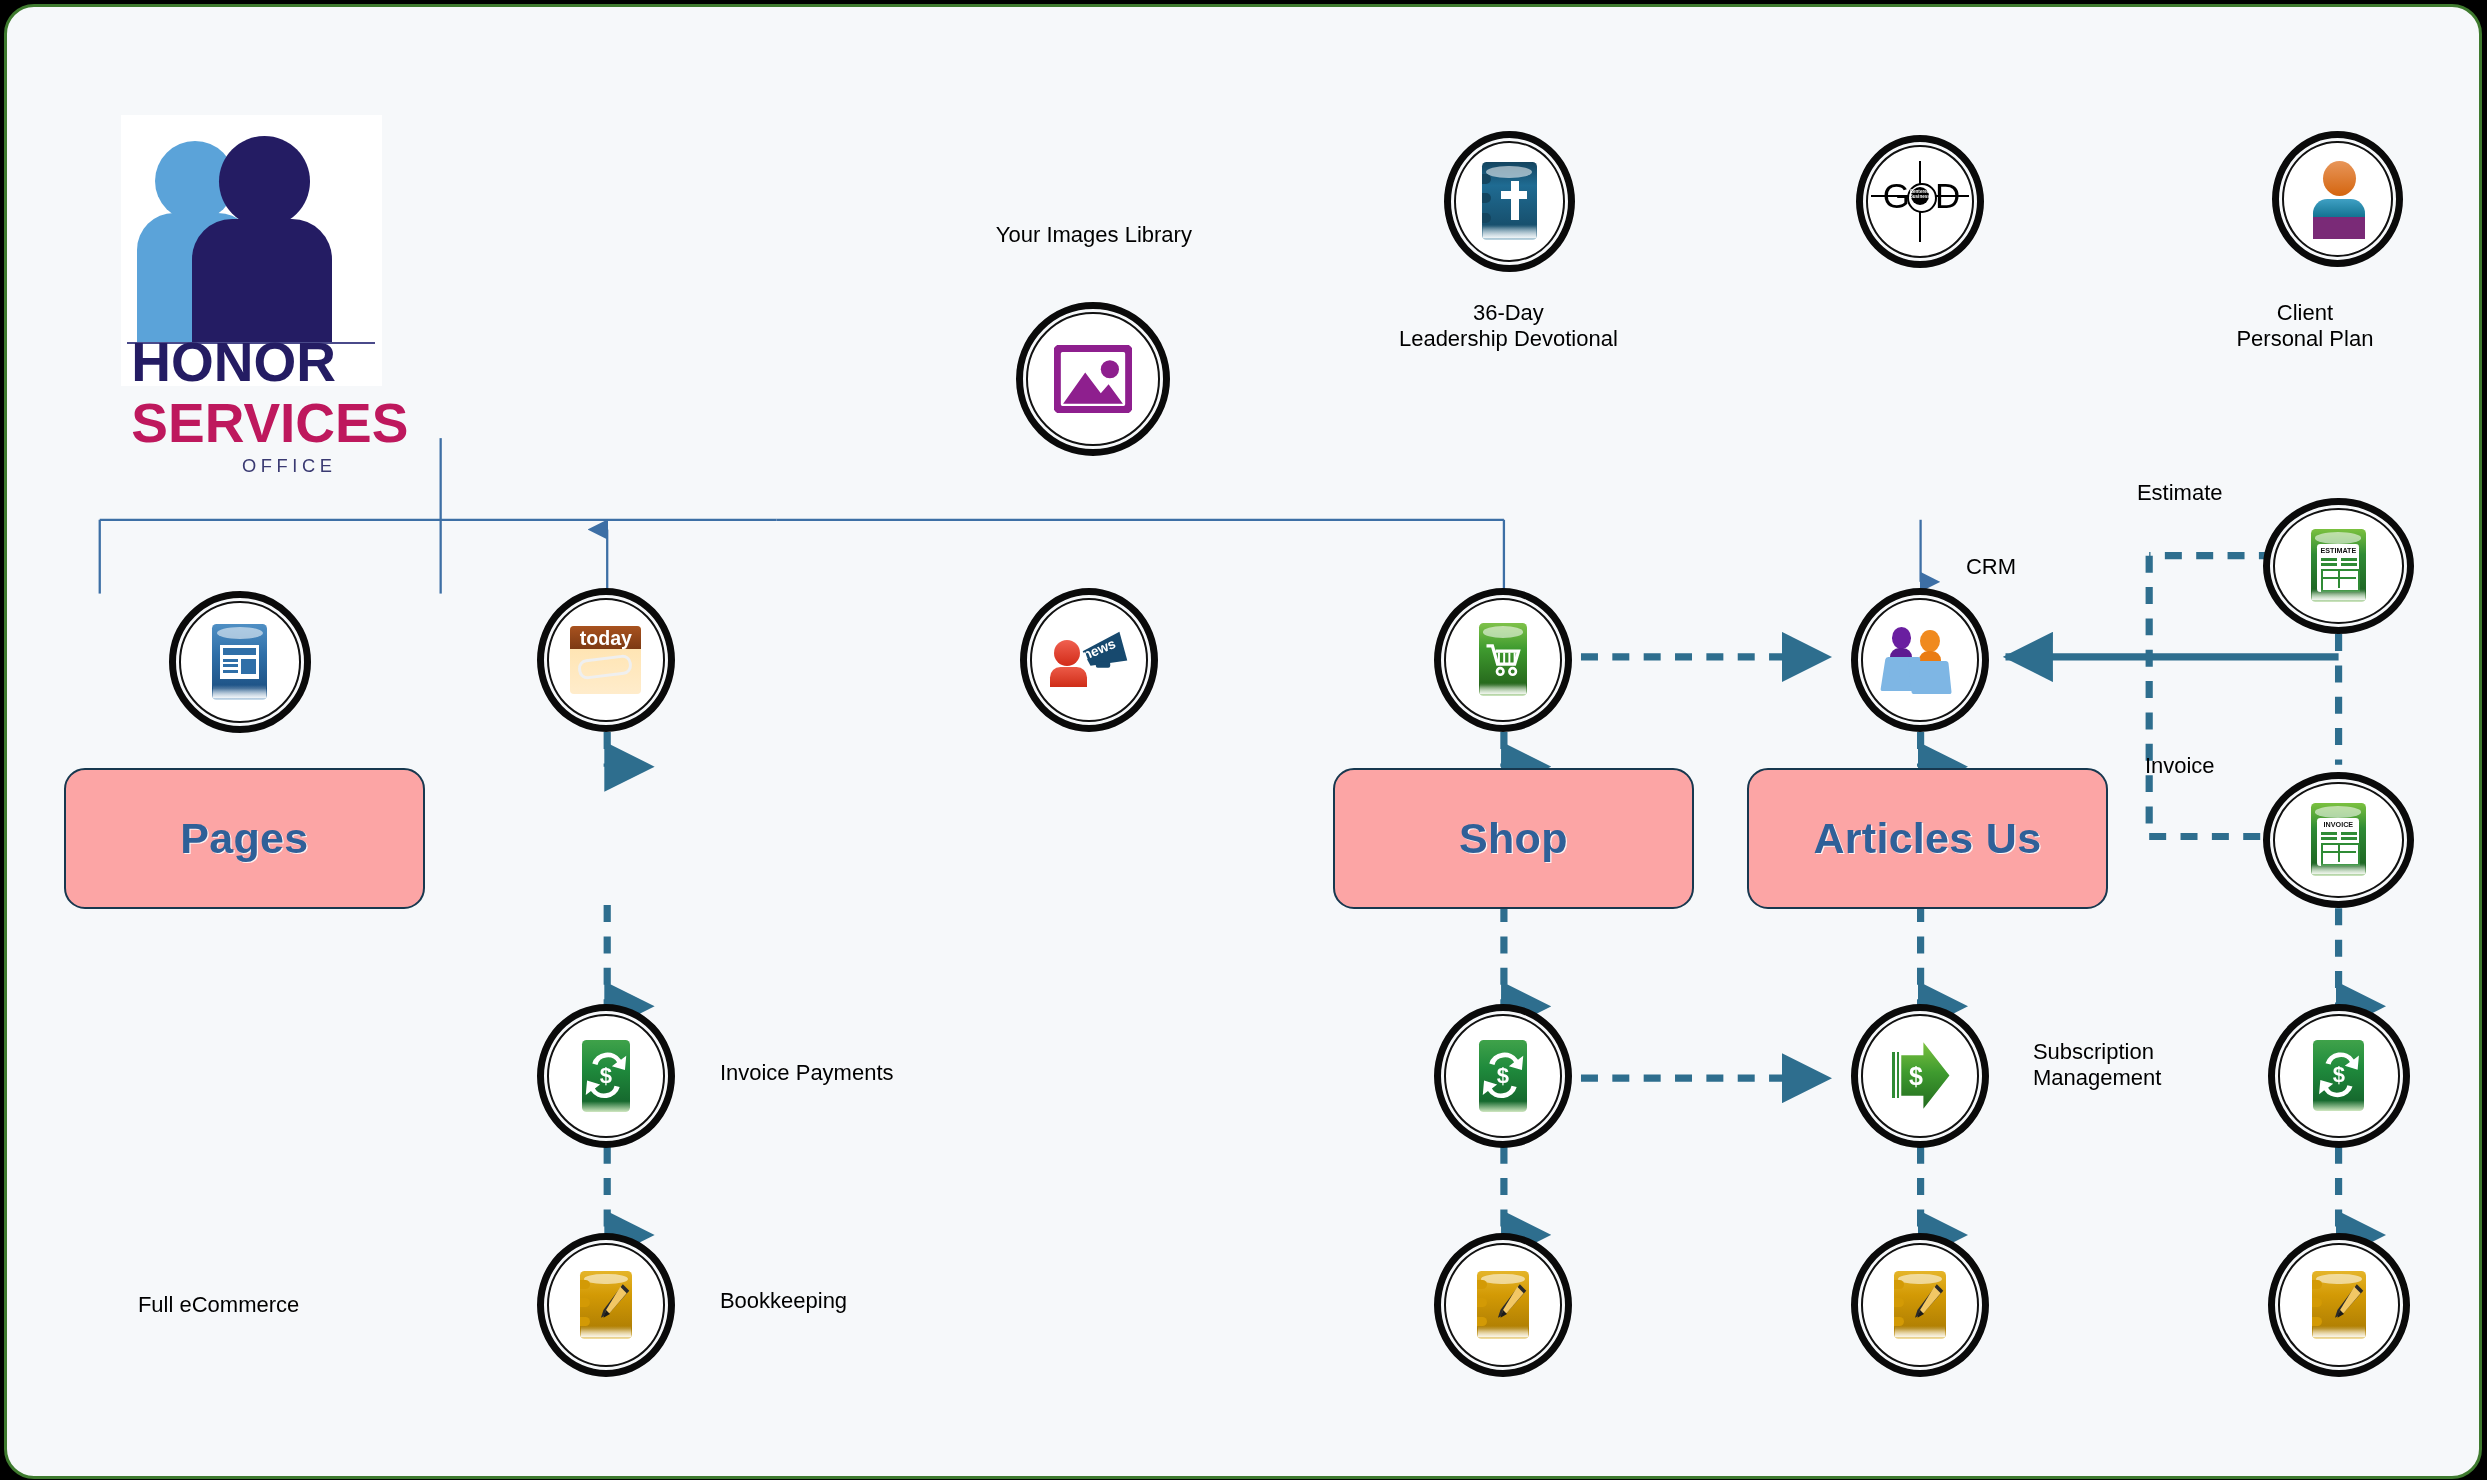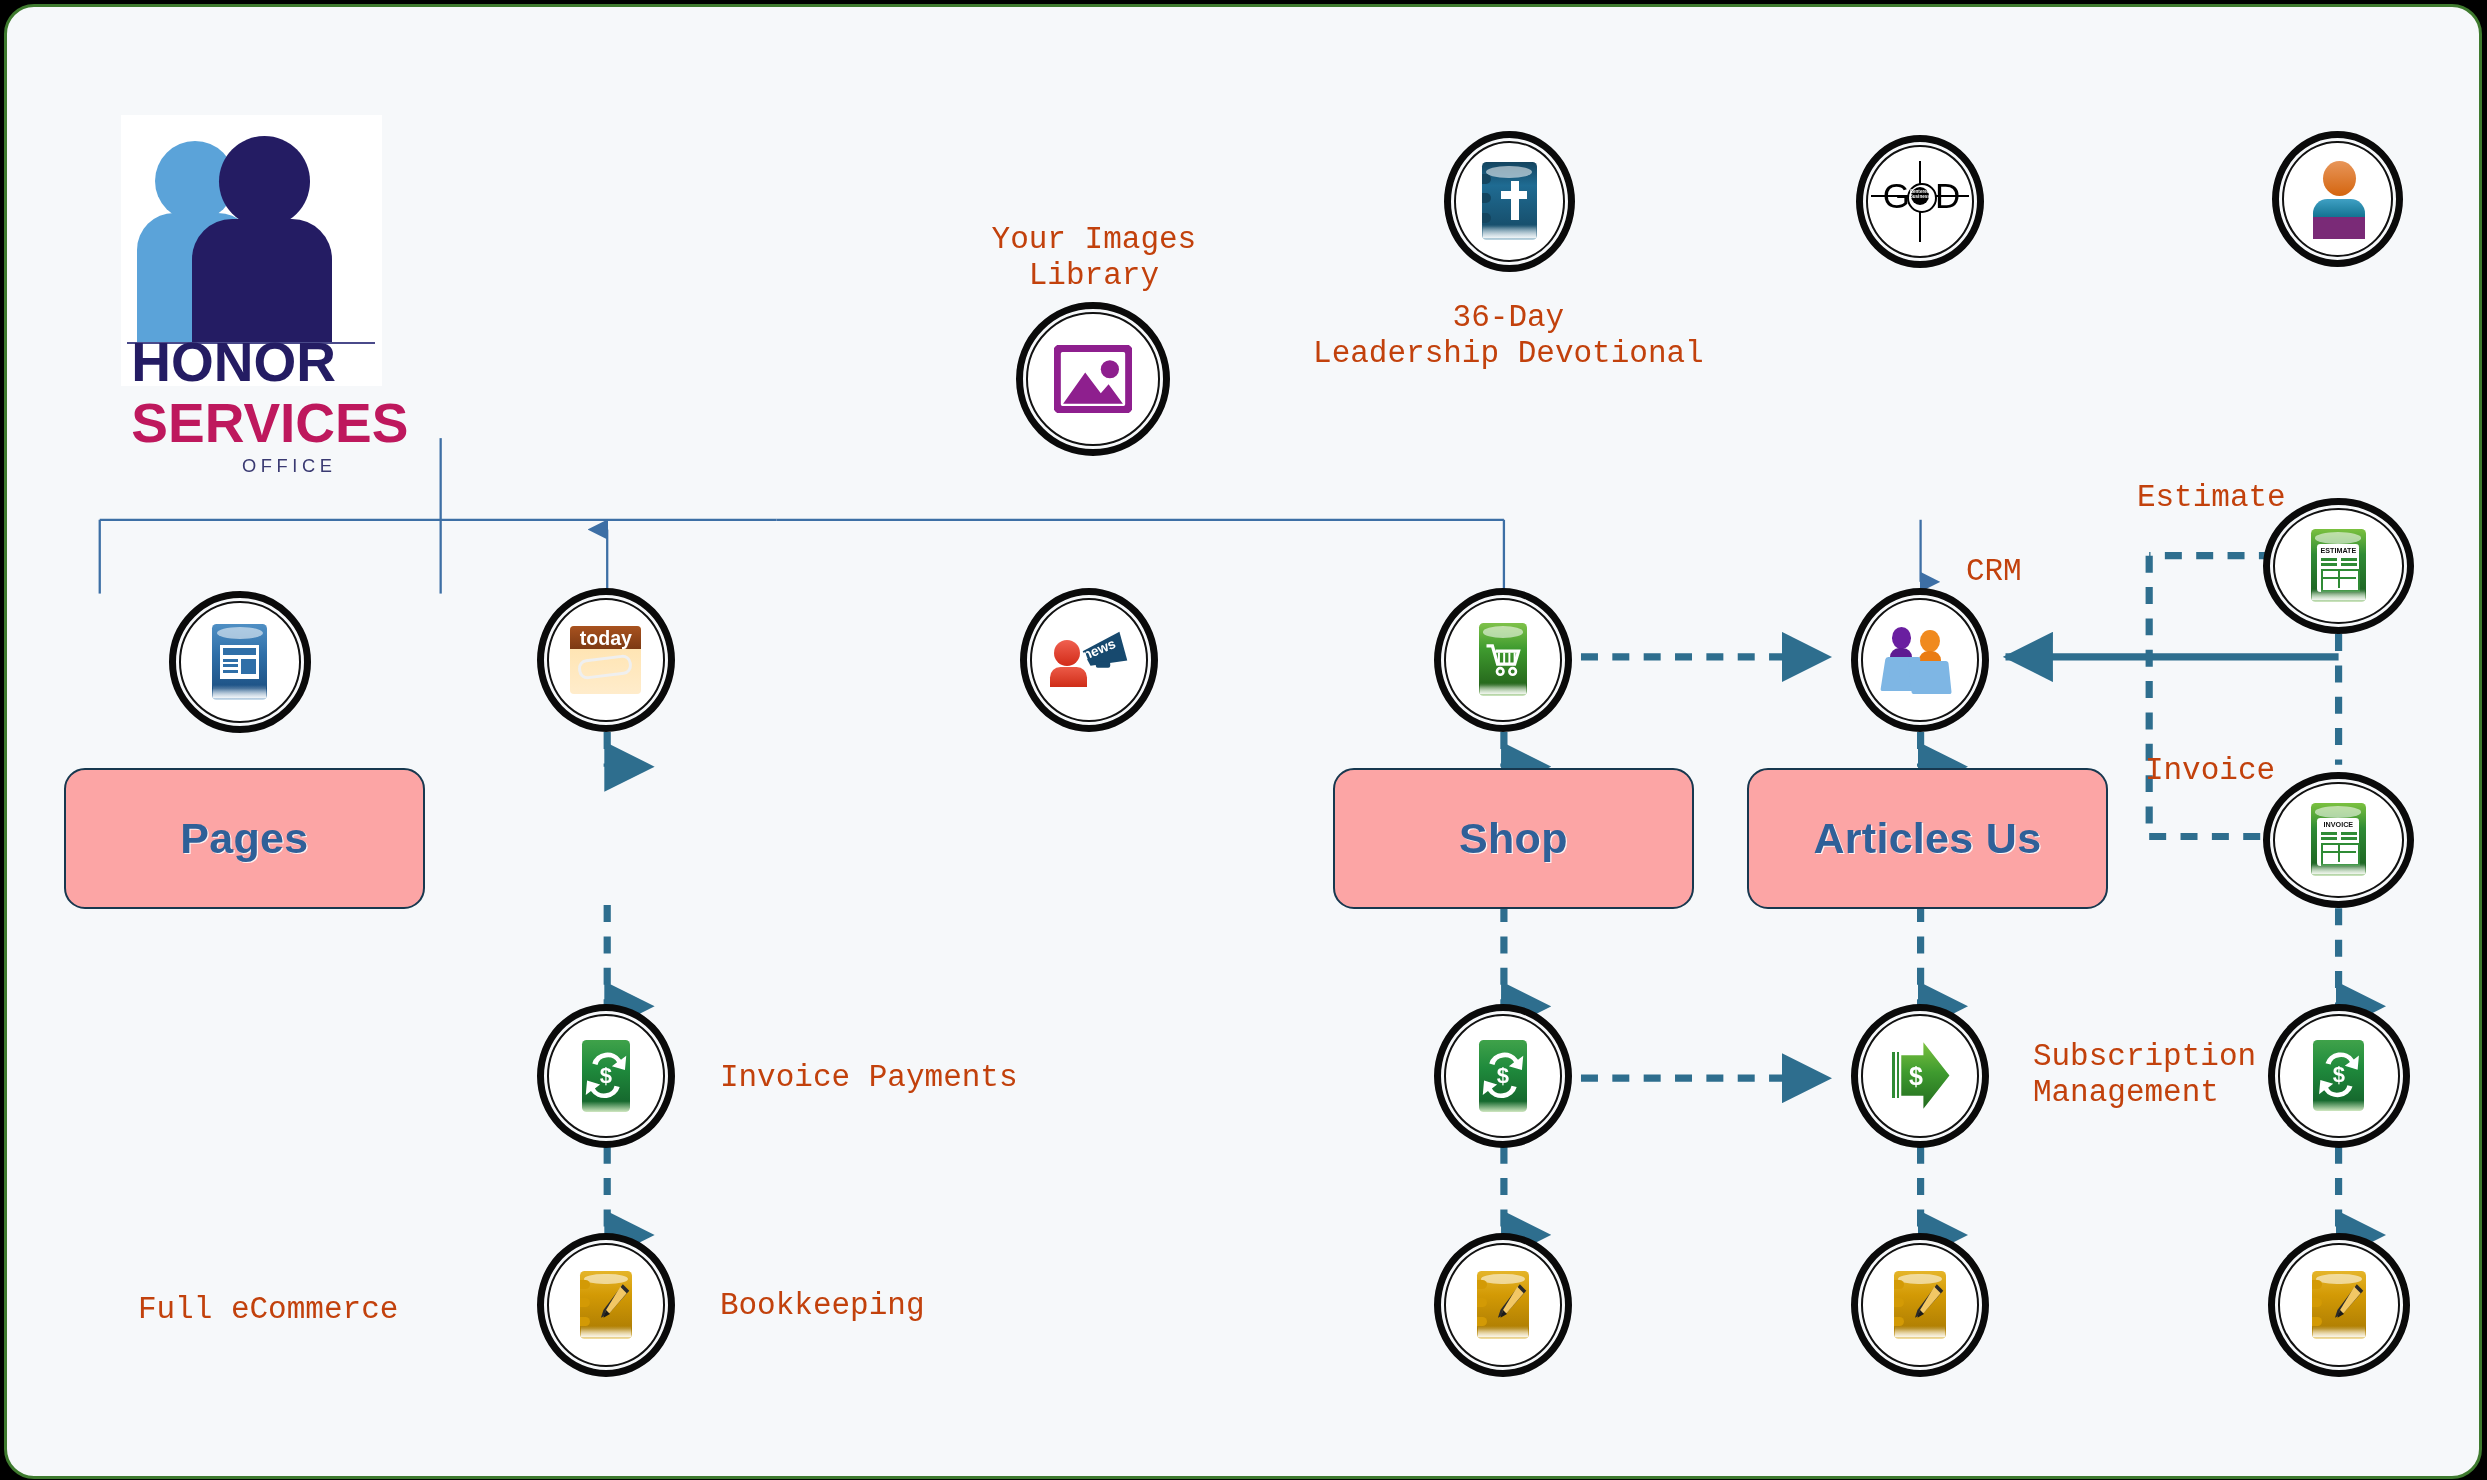--- a/index.html
+++ b/index.html
@@ -10,22 +10,22 @@
 
   .node{position:absolute;display:flex;align-items:center;justify-content:center;}
   .ring{position:relative;border-radius:50%;background:#fff;
         border:7.2px solid #0a0a0a;box-sizing:border-box;
         display:flex;align-items:center;justify-content:center;
         box-shadow:0 0 0 3.9px #f6f8fa inset;}
   .ring::after{content:"";position:absolute;left:3.3px;top:3.3px;right:3.3px;bottom:3.3px;
         border:2px solid #121212;border-radius:50%;}
   .ring .glyph{position:relative;z-index:2;display:flex;align-items:center;justify-content:center;}
 
-  .caption{position:absolute;text-align:center;color:#c2410c;font-size:31px;line-height:1.18;
-           font-family:Liberation Mono, monospace;white-space:pre-line;}
+  .caption{position:absolute;text-align:center;color:#000000;font-size:22px;line-height:1.18;
+           font-family:Liberation Sans, sans-serif;white-space:pre-line;}
   .caption.left{text-align:left;}
 
   .labelbox{position:absolute;background:#fca5a5;border:2px solid #17384f;border-radius:21px;
             display:flex;align-items:center;justify-content:center;}
   .labelbox span{color:#2f6098;font-weight:bold;font-size:43px;letter-spacing:0.3px;
                  font-family:"Liberation Sans Narrow","Liberation Sans",sans-serif;
                  text-shadow:1.3px 1.3px 0 rgba(255,255,255,.85);}
 
   
   .logo{position:absolute;background:#fff;}
@@ -170,20 +170,22 @@
 
   <div class="node" style="left:2265px;top:124px;">
     <div class="ring" style="width:131px;height:136px;">
       <div class="glyph" style="position:relative;width:72px;height:78px;">
         <div style="position:absolute;left:21.5px;top:1.3px;width:33px;height:35px;border-radius:50%;background:linear-gradient(#e8965a,#d4650f);"></div>
         <div style="position:absolute;left:11.8px;top:39px;width:52px;height:19.6px;border-radius:14.4px 14.4px 0 0;background:linear-gradient(#3fa0c4,#11718f);"></div>
         <div style="position:absolute;left:11.8px;top:57px;width:52px;height:22px;background:#7a2a77;"></div>
       </div>
     </div>
   </div>
+  <div class="caption" style="left:2135px;top:293px;width:326px;">Client
+Personal Plan</div>
 
   <div class="node" style="left:162px;top:584px;">
     <div class="ring" style="width:142px;height:142px;">
       <div class="glyph">
         <div class="sq" style="width:55px;height:76px;background:linear-gradient(#4f8fc4,#2f6fa8 40%,#1d5285 85%,#cfe0ee);">
           <div class="gloss"></div>
           <div style="position:absolute;left:7.8px;top:21px;width:39px;height:34px;background:#fff;"></div>
           <div style="position:absolute;left:11px;top:24px;width:33px;height:7.2px;background:#2f6fa8;"></div>
           <div style="position:absolute;left:11px;top:35px;width:14.4px;height:3.3px;background:#2f6fa8;"></div>
           <div style="position:absolute;left:11px;top:40px;width:14.4px;height:3.3px;background:#2f6fa8;"></div>

